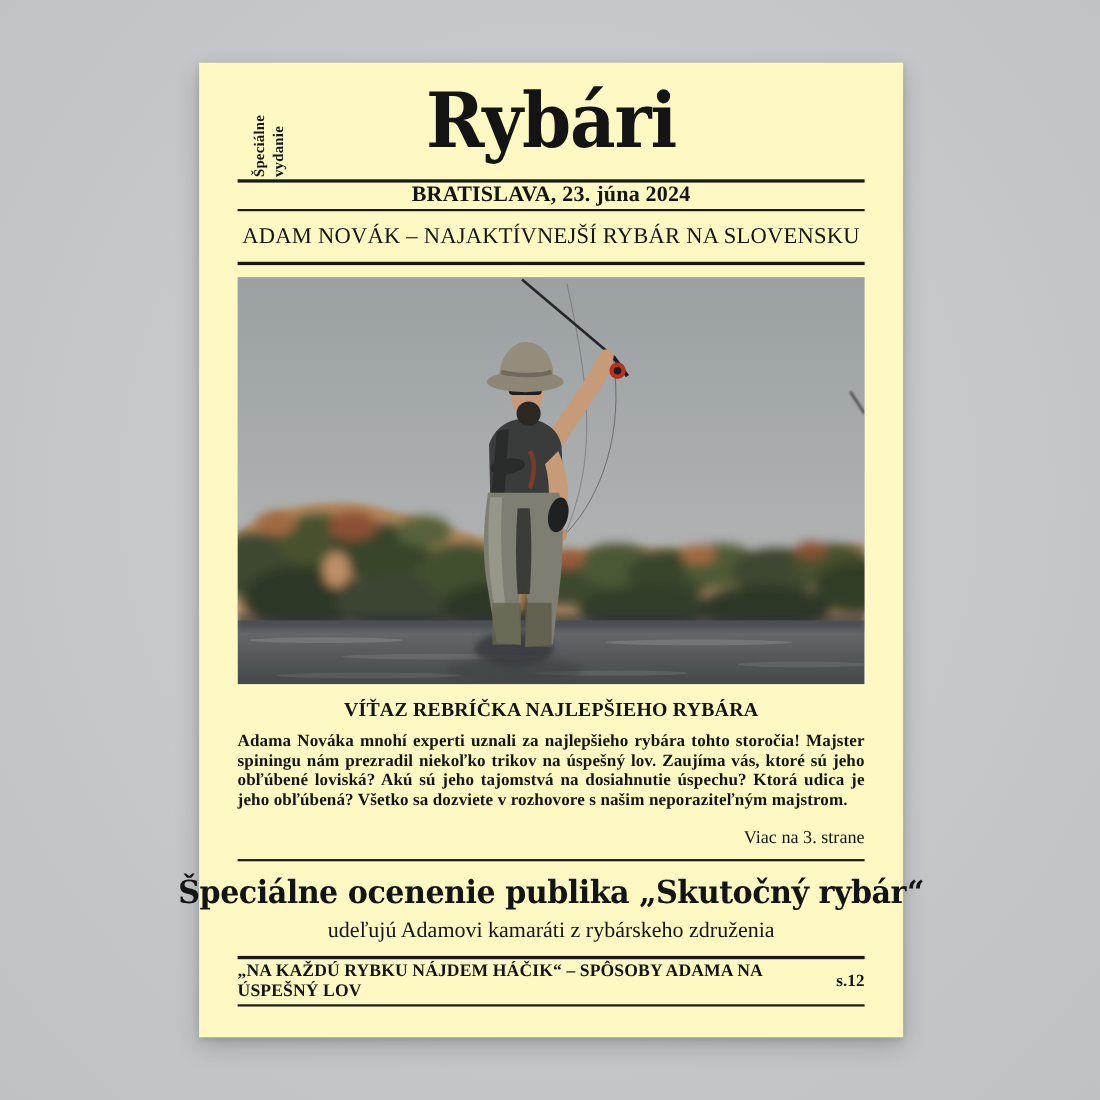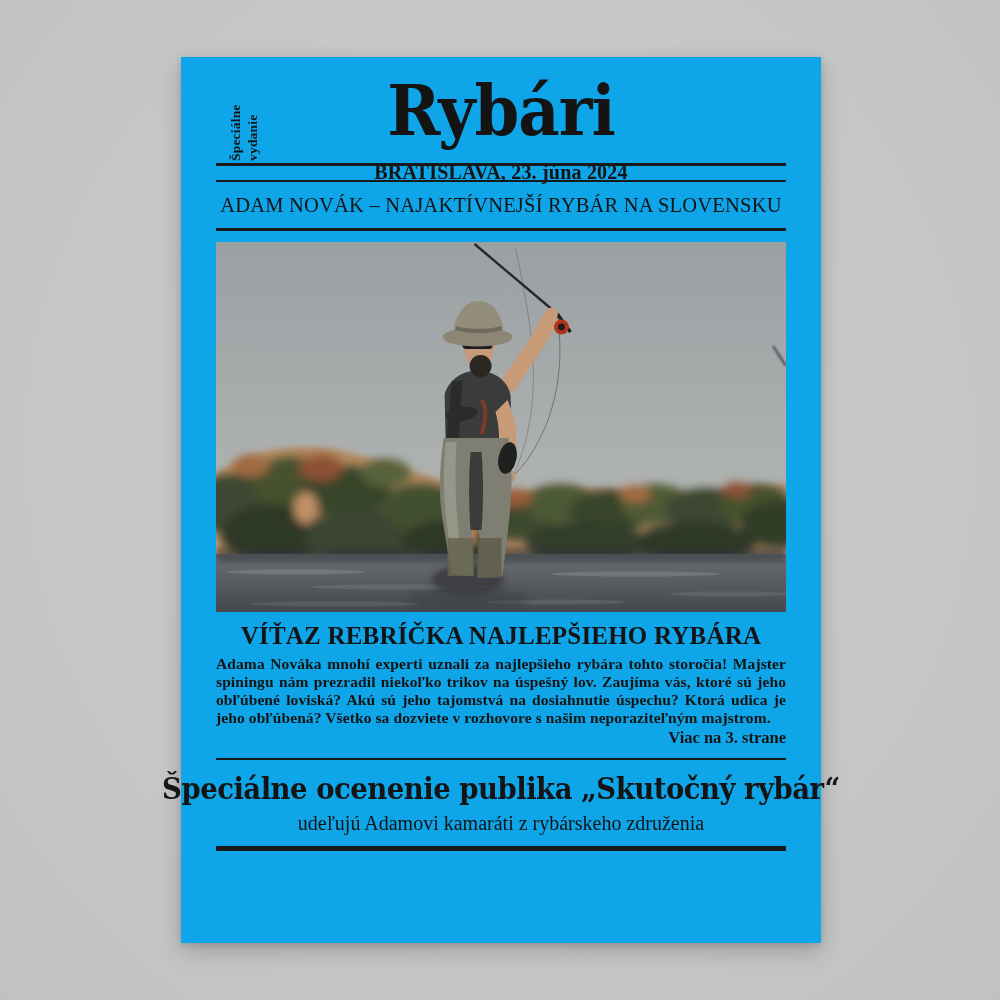--- a/index.html
+++ b/index.html
@@ -3,55 +3,55 @@
 <meta charset="utf-8">
 <style>
   html,body{margin:0;padding:0;}
   body{
     width:1000px;height:1000px;position:relative;overflow:hidden;
     background:radial-gradient(ellipse at 50% 45%, #cdcecf 0%, #c6c7c9 60%, #c0c1c3 100%);
     font-family:"Liberation Serif","DejaVu Serif",serif;color:#141414;
   }
   .sheet{
     position:absolute;left:181px;top:57px;width:640px;height:886px;
-    background:#0ea5e9;box-shadow:0 8px 22px rgba(0,0,0,.20), 0 2px 6px rgba(0,0,0,.12);
+    background:#fef9c3;box-shadow:0 8px 22px rgba(0,0,0,.20), 0 2px 6px rgba(0,0,0,.12);
   }
   .content{padding:0 35px;position:relative;height:100%;box-sizing:border-box;}
   .edition{
     position:absolute;left:46px;top:104px;transform:rotate(-90deg);transform-origin:top left;
     font-weight:bold;font-size:13.5px;line-height:17px;letter-spacing:.2px;white-space:nowrap;
   }
   .edition span{display:block;}
   .masthead{
     margin:0;height:106px;display:flex;align-items:center;justify-content:center;
     font-size:64px;font-weight:bold;letter-spacing:-1px;transform:scaleY(1.08);
     font-family:"DejaVu Serif","Liberation Serif",serif;
   }
   .rule{height:2.5px;background:#191919;}
   .dateline{
-    height:14px;display:flex;align-items:center;justify-content:center;
+    height:24px;display:flex;align-items:center;justify-content:center;
     font-weight:bold;font-size:20px;letter-spacing:.2px;
   }
   .headline{
     margin:0;height:46px;display:flex;align-items:center;justify-content:center;
     font-weight:normal;font-size:20.5px;letter-spacing:.2px;white-space:nowrap;
   }
   .photo{
     margin:11px 0 0 0;height:370px;overflow:hidden;background:#a9adae;
   }
   .photo svg{display:block;width:100%;height:100%;}
   .subhead{
     margin:9px 0 0 0;height:30px;display:flex;align-items:center;justify-content:center;
-    font-weight:bold;font-size:25px;letter-spacing:.2px;
+    font-weight:bold;font-size:18px;letter-spacing:.2px;
   }
   .bodytext{
     margin:4px 0 0 0;font-weight:bold;font-size:15.5px;line-height:18px;
     text-align:justify;letter-spacing:.1px;
   }
-  .more{margin-top:1px;text-align:right;font-weight:bold;font-size:16.5px;}
+  .more{margin-top:14px;text-align:right;font-weight:normal;font-size:16.5px;}
   .rule-a{margin-top:10px;}
   .award-title{
     margin-top:9px;height:37px;display:flex;align-items:center;justify-content:center;
     font-weight:bold;font-size:27.5px;letter-spacing:-0.5px;white-space:nowrap;
     font-family:"DejaVu Serif","Liberation Serif",serif;transform:scaleY(1.05);
   }
   .award-sub{
     margin-top:3px;height:28px;display:flex;align-items:center;justify-content:center;
     font-weight:normal;font-size:20px;
   }
@@ -200,17 +200,21 @@
 
     <div class="more">Viac na 3. strane</div>
 
     <div class="rule rule-a"></div>
 
     <div class="award-title">Špeciálne ocenenie publika „Skutočný rybár“</div>
     <div class="award-sub">udeľujú Adamovi kamaráti z rybárskeho združenia</div>
 
     <div class="rule rule-b"></div>
 
+    <div class="footerline">
+      <span>„NA KAŽDÚ RYBKU NÁJDEM HÁČIK“ – SPÔSOBY ADAMA NA ÚSPEŠNÝ LOV</span>
+      <span class="pageref">s.12</span>
+    </div>
 
     <div class="rule"></div>
 
   </div>
 </div>
 
 </body></html>

